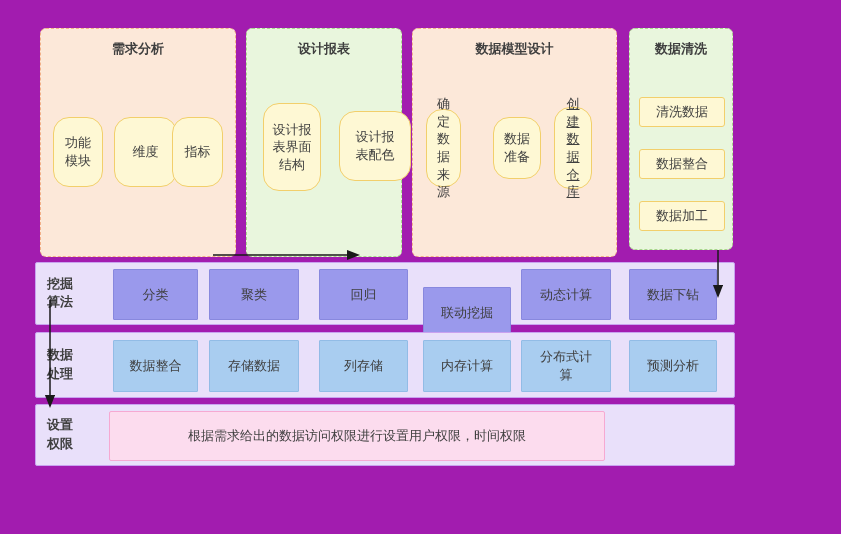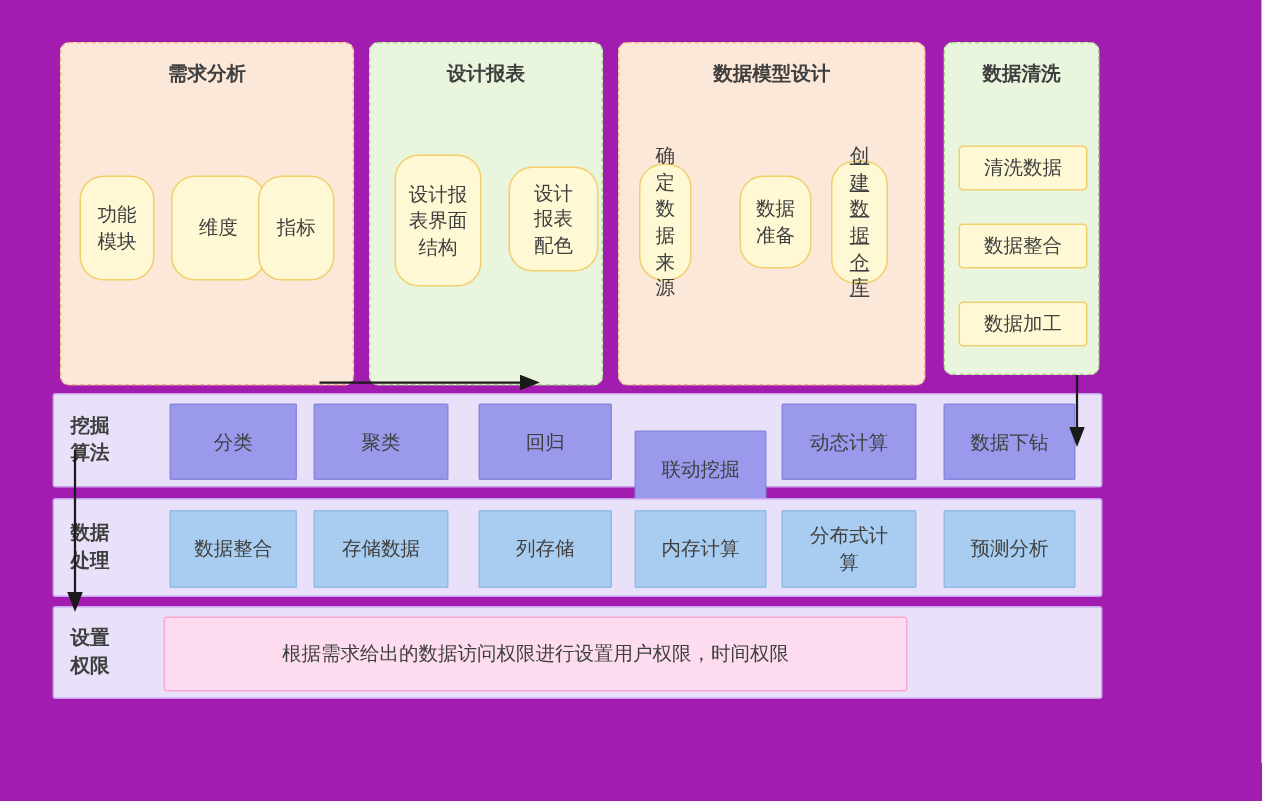--- a/index.html
+++ b/index.html
@@ -52,21 +52,21 @@
   <div class="section peach" style="left:40px; top:28px; width:196px; height:229px;">
     <div class="section-title">需求分析</div>
     <div class="bubble" style="left:12px; top:88px; width:50px; height:70px; padding:16px 10px;">功能模块</div>
     <div class="bubble" style="left:73px; top:88px; width:63px; height:70px; padding:12px 9px;">维度</div>
     <div class="bubble" style="left:131px; top:88px; width:51px; height:70px; padding:0 9px;">指标</div>
   </div>
 
   <div class="section green" style="left:246px; top:28px; width:156px; height:229px;">
     <div class="section-title">设计报表</div>
     <div class="bubble" style="left:16px; top:74px; width:58px; height:88px; padding:0 5px;text-align:center;">设计报表界面结构</div>
-    <div class="bubble" style="left:92px; top:82px; width:60px; height:70px; padding:0 10px;">设计报表配色</div>
+    <div class="bubble" style="left:92px; top:82px; width:72px; height:70px; padding:0 10px;">设计报表配色</div>
   </div>
 
   <div class="section peach" style="left:412px; top:28px; width:205px; height:229px;">
     <div class="section-title">数据模型设计</div>
     <div class="bubble" style="left:13px; top:80px; width:35px; height:78px; padding:0 11px;">确定数据来源</div>
     <div class="bubble" style="left:80px; top:88px; width:48px; height:62px; padding:0 9px;">数据准备</div>
     <div class="bubble" style="left:141px; top:78px; width:38px; height:82px; padding:0 10px;text-decoration:underline;">创建数据仓库</div>
   </div>
 
   <div class="section green" style="left:629px; top:28px; width:104px; height:222px;">

